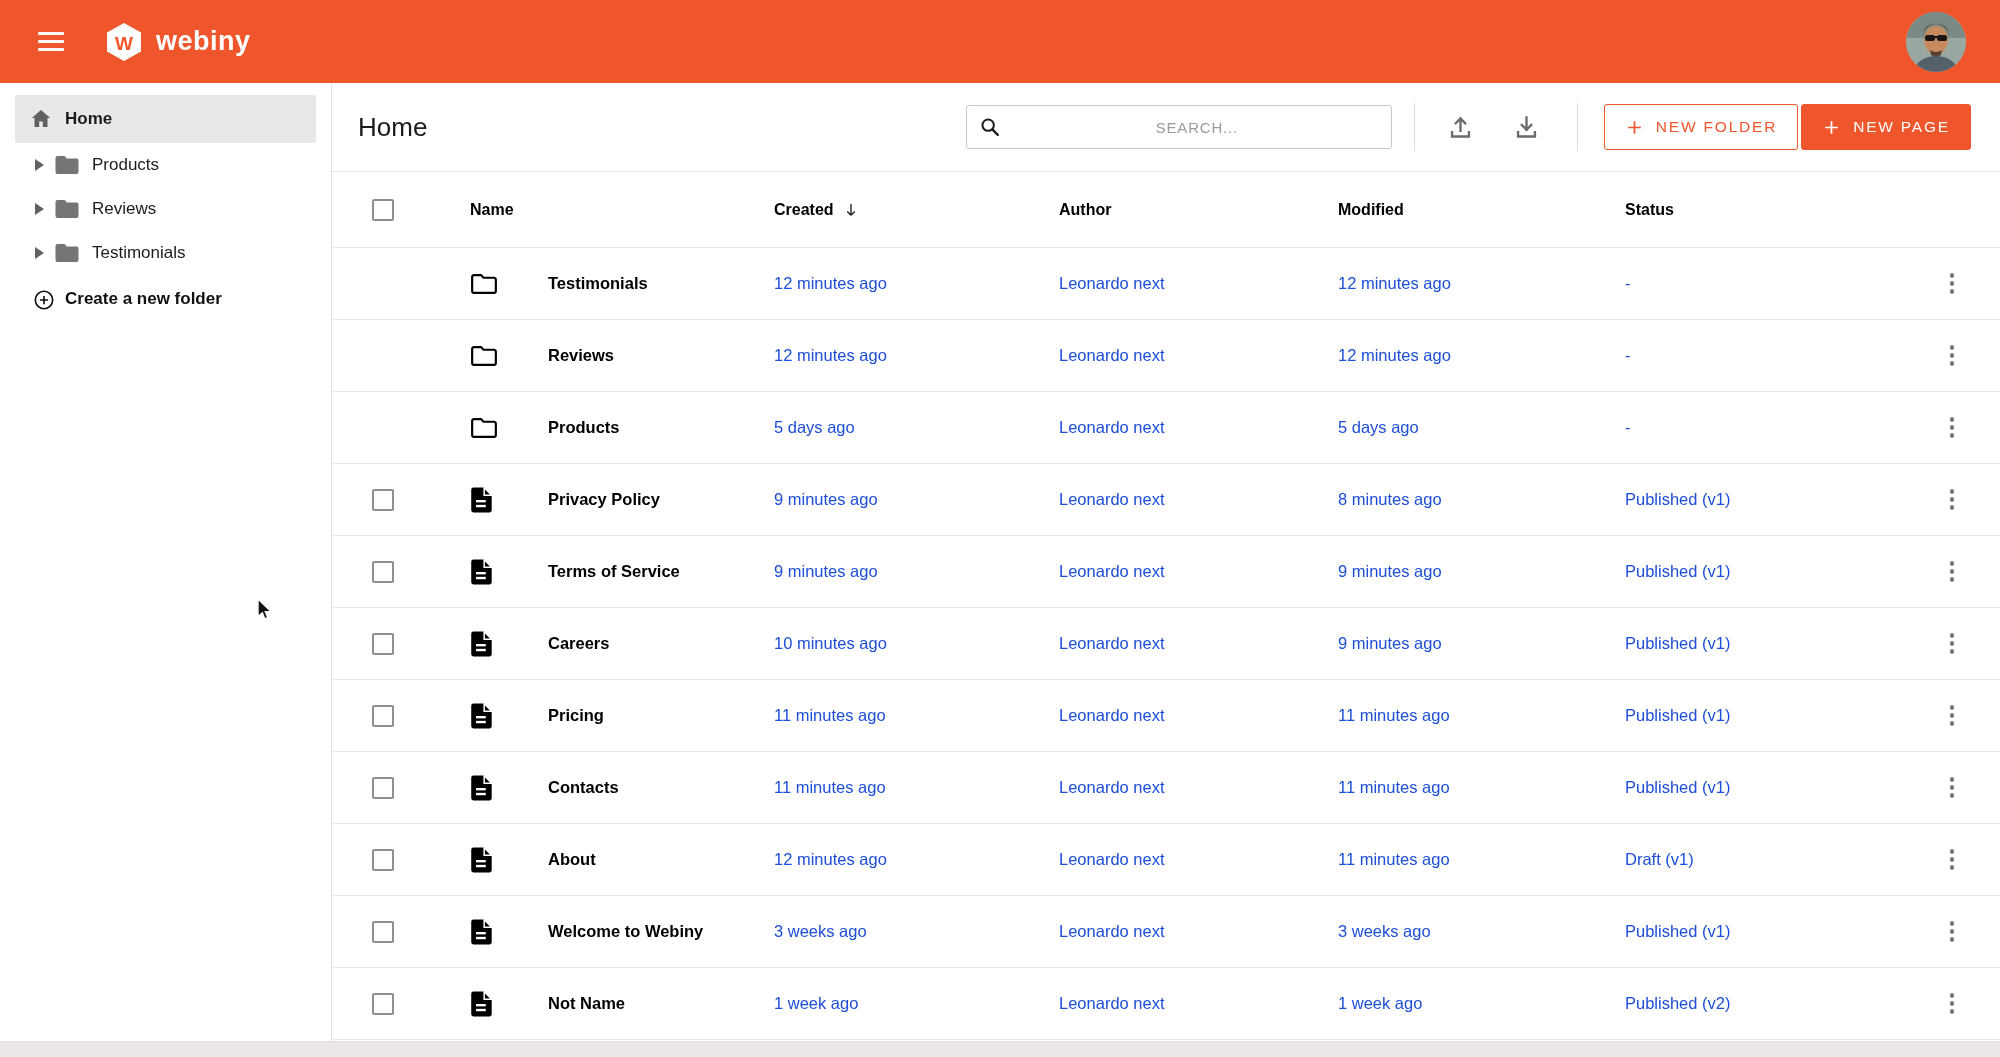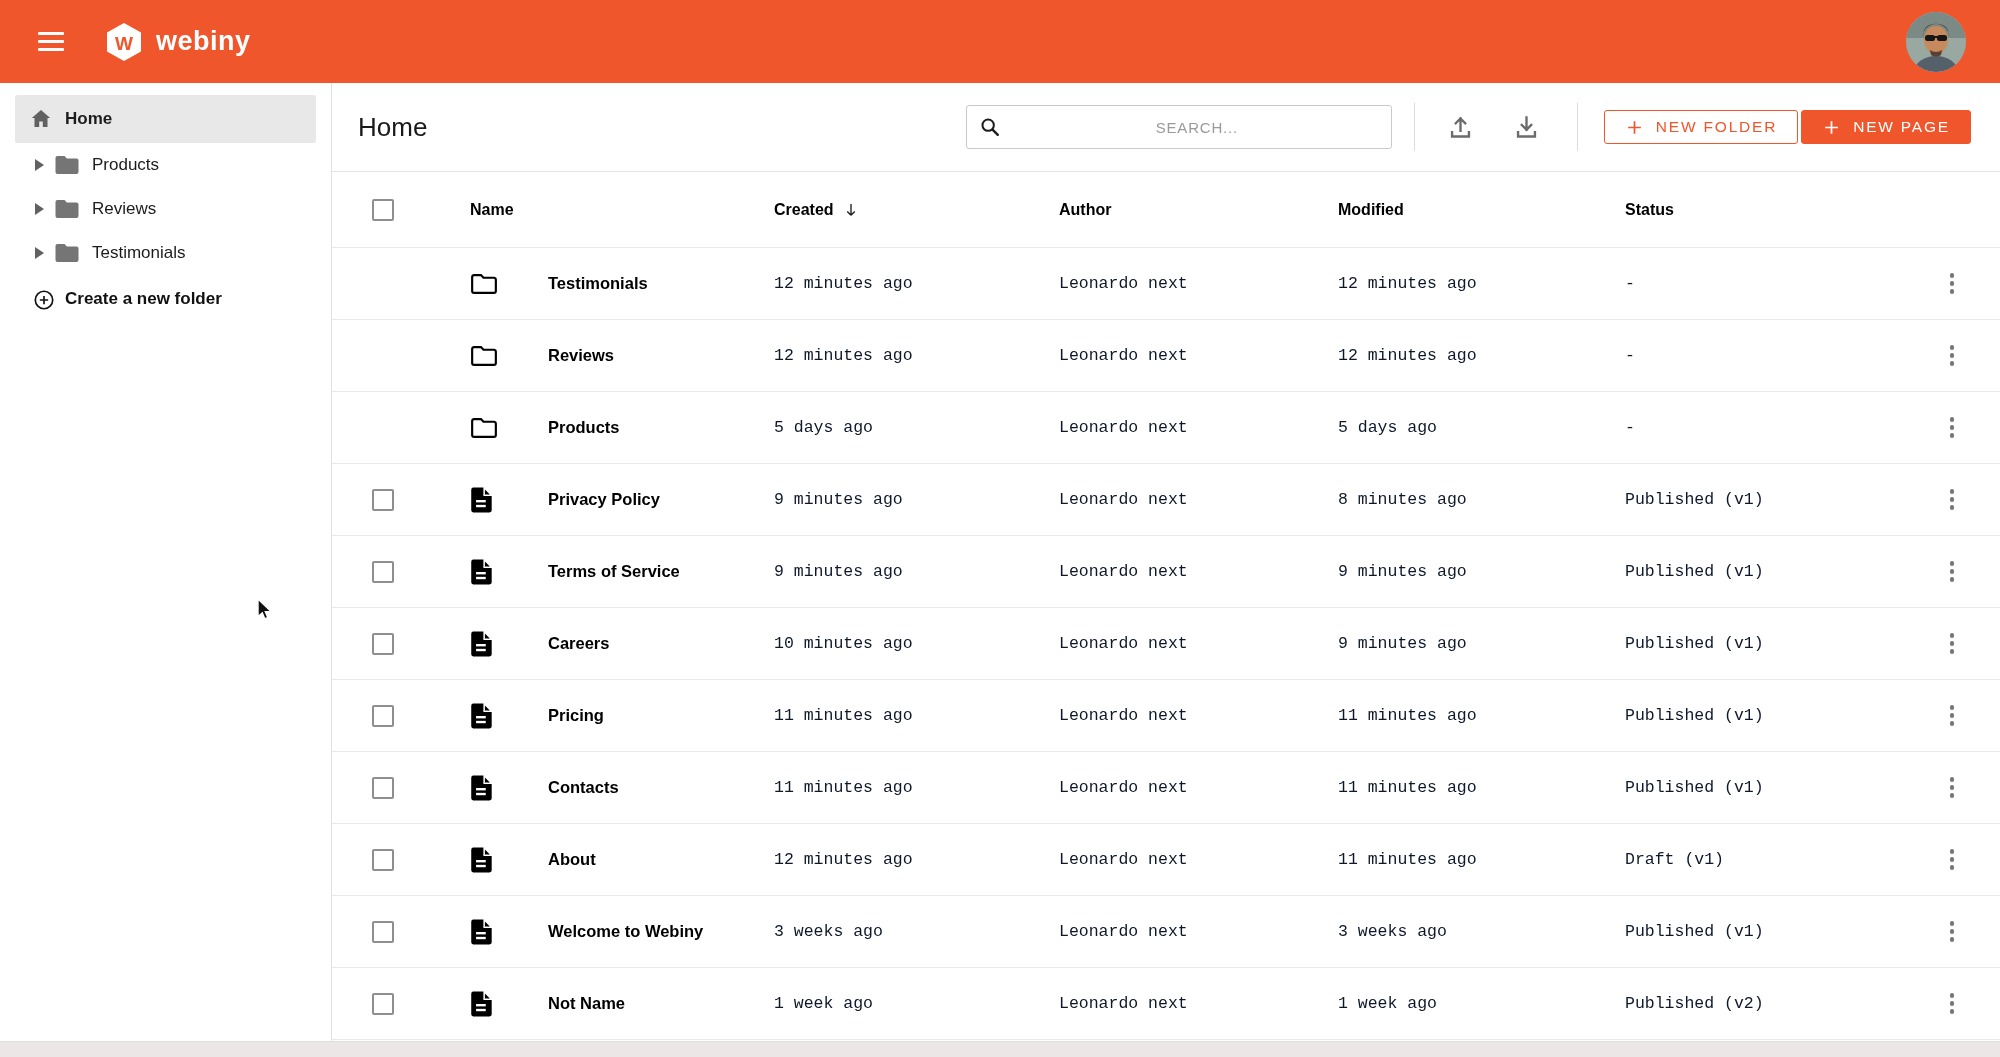--- a/index.html
+++ b/index.html
@@ -44,21 +44,21 @@
     display:flex; align-items:center; padding:0 12px; background:#fff; }
   .search svg { flex:0 0 22px; }
   .search input { border:none; outline:none; flex:1; margin-left:14px; font-size:15px; letter-spacing:.8px;
     color:#444; font-family:inherit; background:transparent;text-align:center; }
   .search input::placeholder { color:#9a9a9a; }
   .vdivider { width:1px; height:48px; background:#dcdcdc; }
   .d1 { margin-left:22px; } .d2 { margin-left:26px; }
   .icon-btn { width:48px; height:48px; background:none; border:none; cursor:pointer;
     display:flex; align-items:center; justify-content:center; }
   .icon-btn.upload { margin-left:22px; } .icon-btn.download { margin-left:18px; }
-  .btn { height:34px; border-radius:3px; font-size:15.5px; font-weight:400; letter-spacing:1.8px;
+  .btn { height:46px; border-radius:3px; font-size:15.5px; font-weight:400; letter-spacing:1.8px;
     display:flex; align-items:center; padding:0 20px; cursor:pointer; font-family:inherit; }
   .btn svg { margin-right:12px; }
   .btn-outline { margin-left:26px; background:#fff; border:1px solid var(--primary); color:var(--primary); }
   .btn-filled { margin-left:3px; margin-right:29px; background:var(--primary); border:1px solid var(--primary); color:#fff; }
 
   
   .table { flex:1; overflow:hidden; }
   .thead, .trow { display:grid; grid-template-columns:64px 44px 1fr 251px 245px 253px 261px 80px;
     align-items:center; padding-left:40px; border-bottom:1px solid #e9e9e9;gap:34px; }
   .thead { height:76px; }
@@ -66,21 +66,21 @@
   .th { font-size:16px; font-weight:700; color:#000; display:flex; align-items:center; cursor:pointer; }
   .th-name { grid-column:2 / 4; }
   .sort-arrow { margin-left:8px; display:flex; }
   .checkbox { width:22px; height:22px; border:2px solid #8f8f8f; border-radius:2px; background:#fff; cursor:pointer; }
   .trow.folder .checkbox { visibility:hidden; }
   .cell-icon { display:flex; align-items:center; }
   .doc-ic { display:none; } .row-folder-ic { display:none; }
   .trow.folder .row-folder-ic { display:block; }
   .trow.page .doc-ic { display:block; }
   .cell-name { font-size:16.5px; font-weight:700; color:#000; cursor:pointer; }
-  .cell-text { font-size:16.5px; color:#0f172a;font-family:Liberation Mono, monospace; }
+  .cell-text { font-size:16.5px; color:#1d4ed8; }
   .kebab { width:40px; height:40px; margin-left:12px; background:none; border:none; cursor:pointer;
     display:flex; flex-direction:column; align-items:center; justify-content:center; gap:3.5px; }
   .kebab i { width:4.6px; height:4.6px; border-radius:50%; background:#757575; }
 
   .bottom-strip { height:16px; background:#eae7e6; border-top:1px solid #e0dedd; }
 
   .cursor { position:absolute; left:252px; top:597px; z-index:50; pointer-events:none; }
 </style>
 </head>
 <body>

